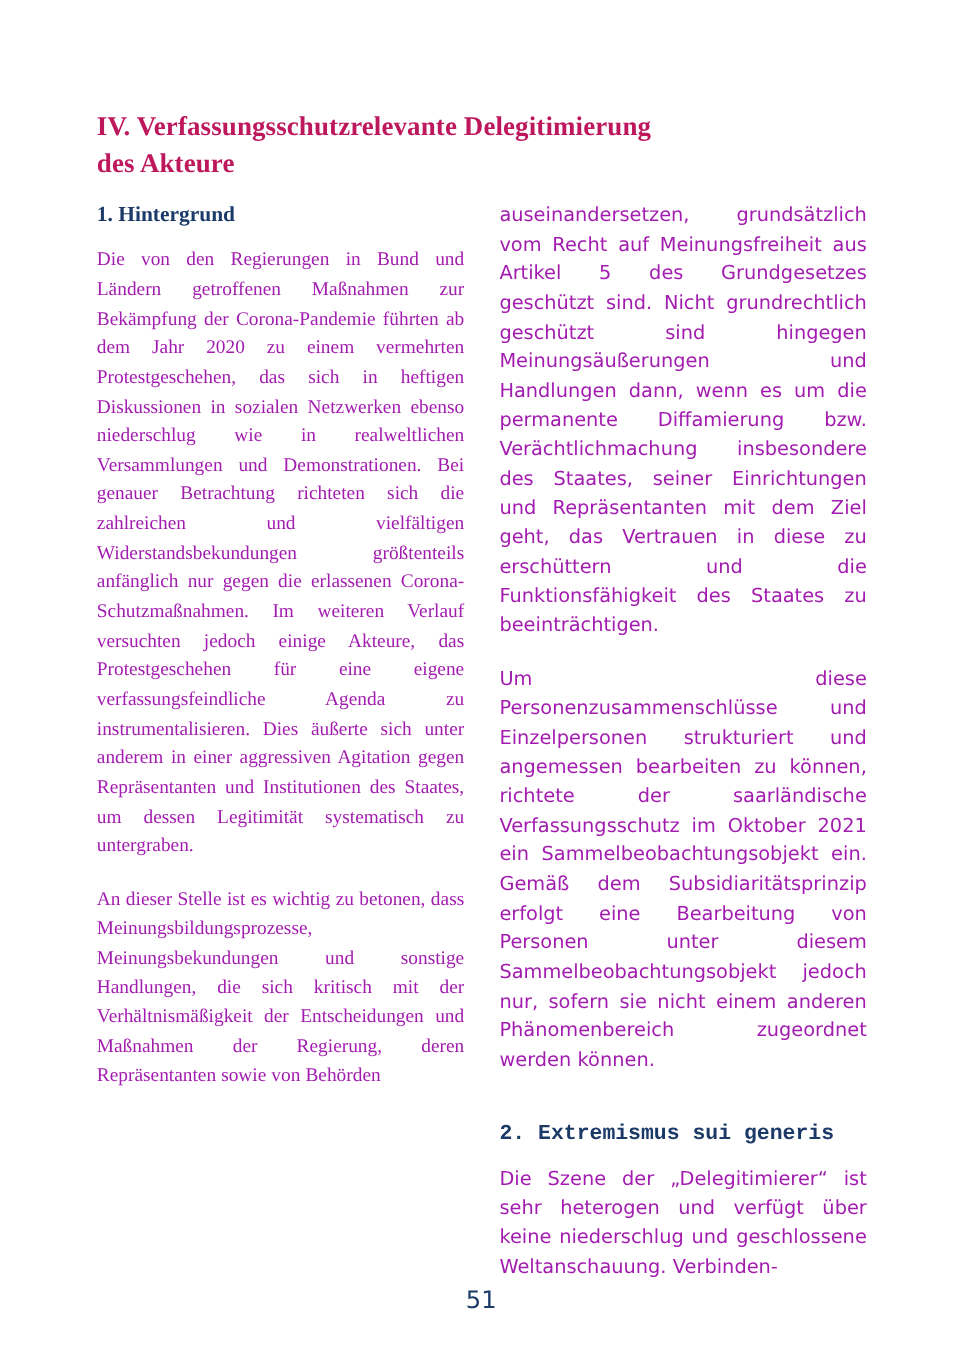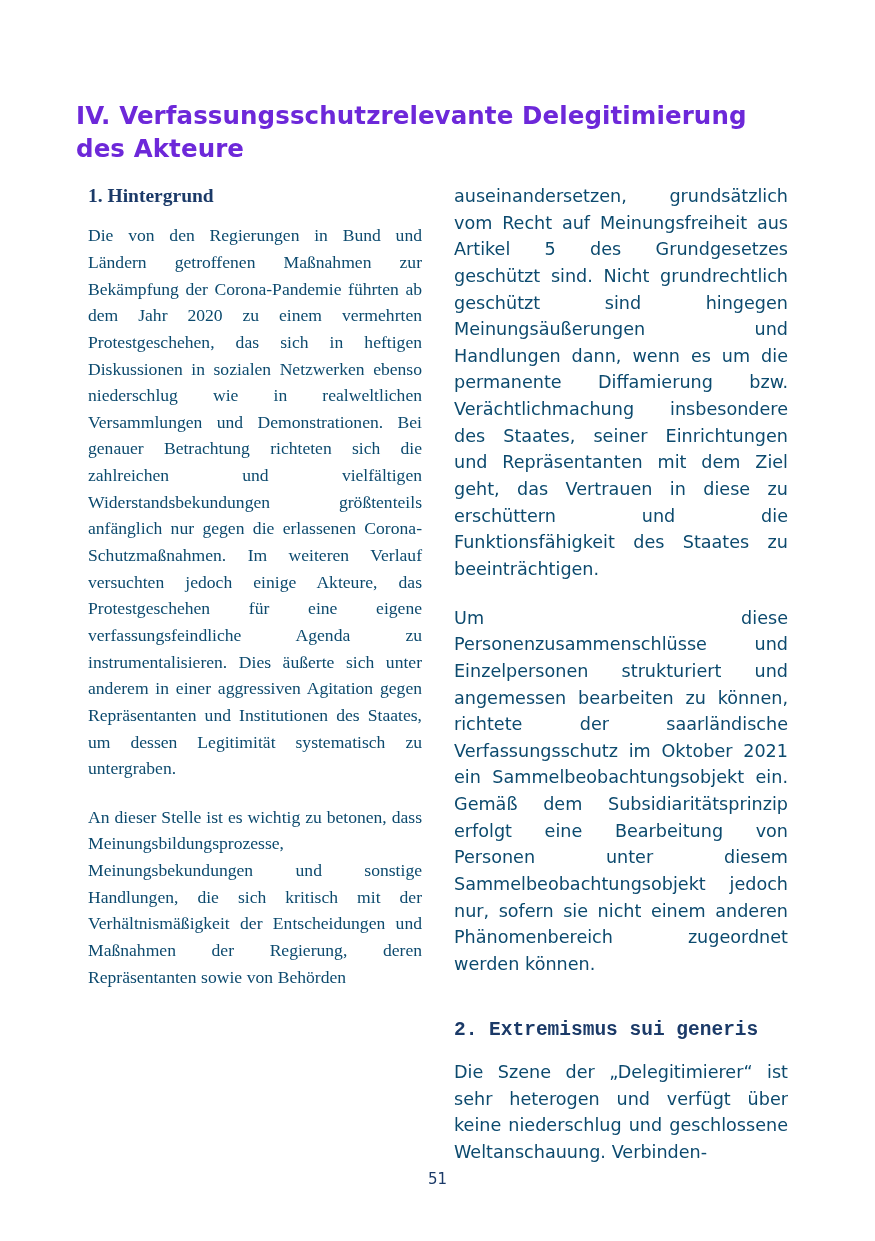--- a/index.html
+++ b/index.html
@@ -17,28 +17,29 @@
   }
   .page {
     position: absolute;
     left: 0;
     top: 0;
     width: 875px;
     height: 1241px;
   }
   .chapter-heading {
     position: absolute;
-    left: 76px;
+    left: 88px;
     top: 84px;
     width: 700px;
     font-size: 24.5px;
     line-height: 1.32;
     font-weight: bold;
-    color: #6d28d9;
+    color: #be185d;
     letter-spacing: 0.1px;
+    font-family: Liberation Serif, serif;
   }
   .columns {
     position: absolute;
     left: 88px;
     top: 183px;
     width: 700px;
     height: 970px;
   }
   .col {
     position: absolute;
@@ -57,36 +58,36 @@
   }
   .sec-heading.second {
     margin-top: 40px;
     font-family: Liberation Mono, monospace;
   }
   p.body {
     margin: 0 0 22px 0;
     font-size: 17.6px;
     line-height: 1.515;
     text-align: justify;
-    color: #0c4a6e;
+    color: #a21caf;
     hyphens: manual;
     word-spacing: 0.2px;
   }
   p.body:last-child { margin-bottom: 0; margin-top: 16px; }
 
   .first-right {
     margin-top: 0;
   }
   .page-number {
     position: absolute;
     left: 0;
     top: 1170px;
     width: 875px;
     text-align: center;
-    font-size: 15px;
+    font-size: 22px;
     color: #1b3a68;
     font-weight: normal;
   }
 </style>
 </head>
 <body>
 
 <div class="page">
 
   <h1 class="chapter-heading">

